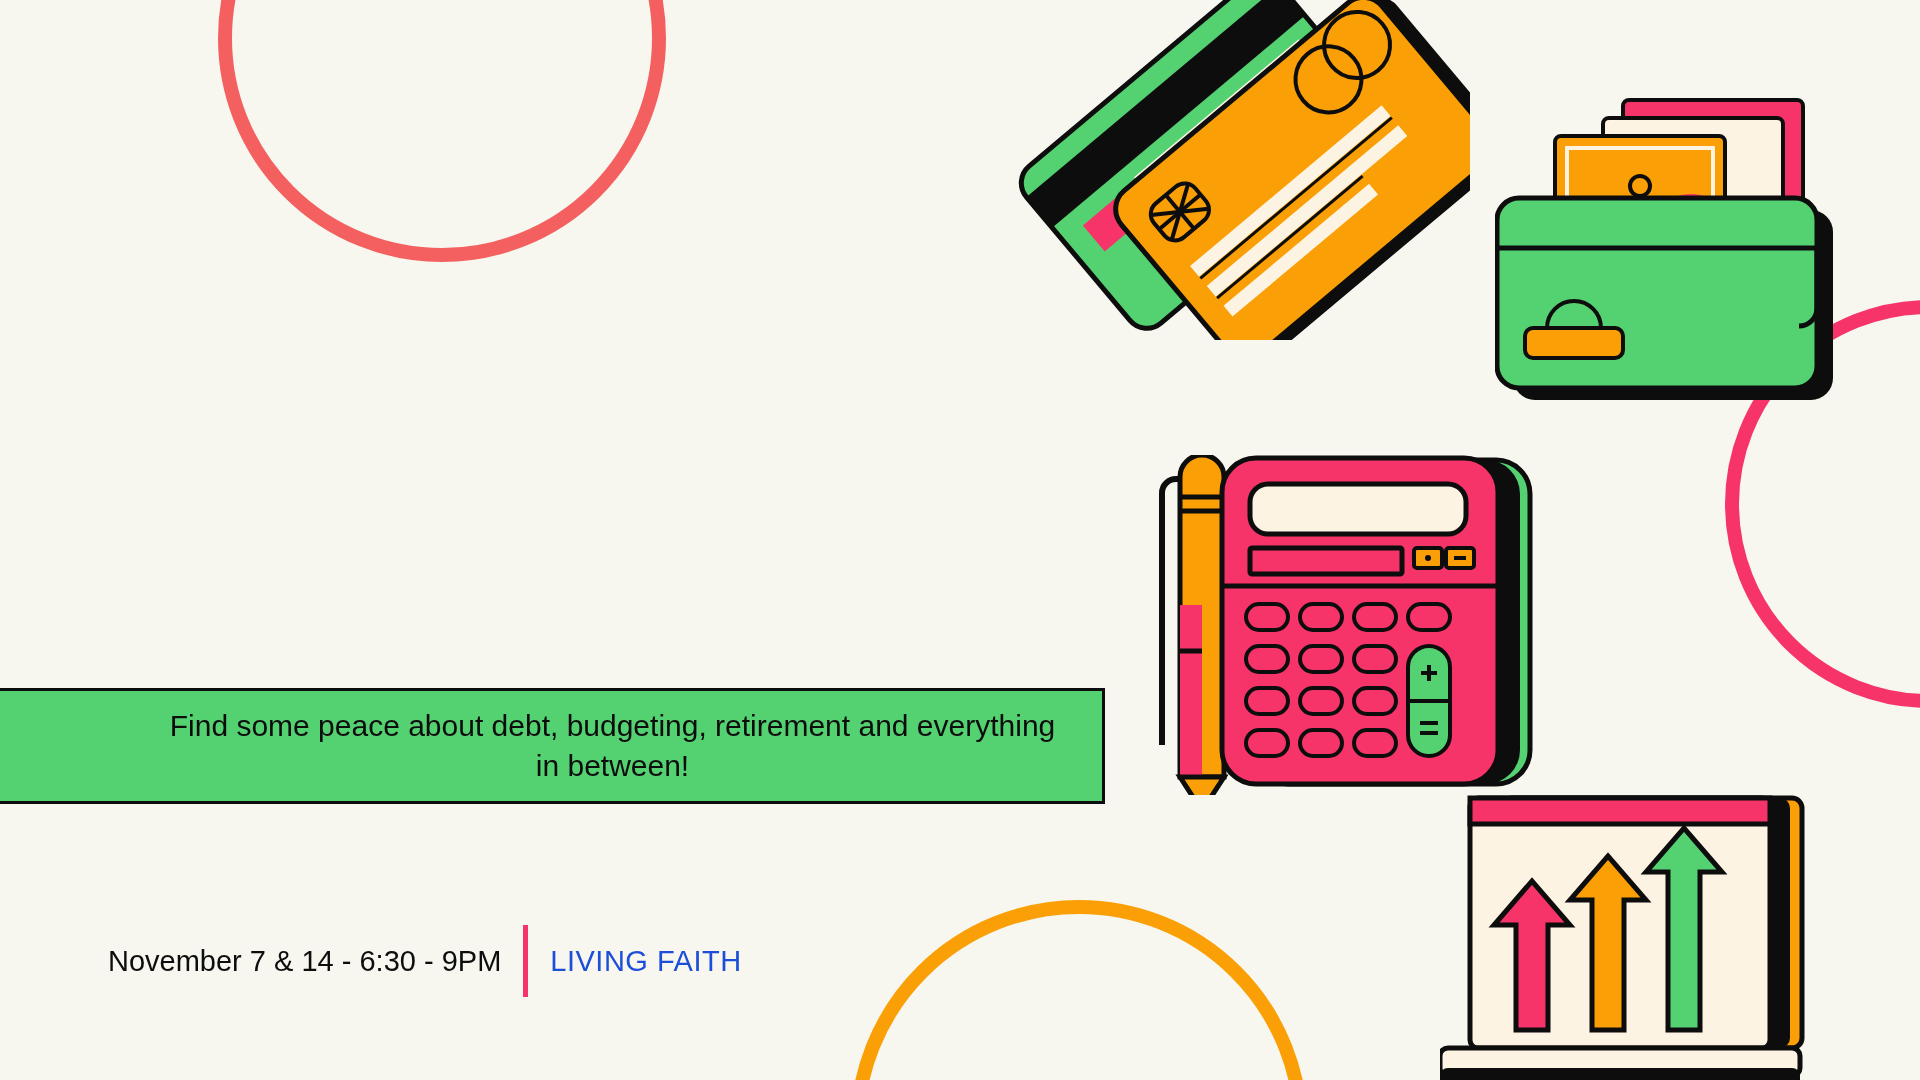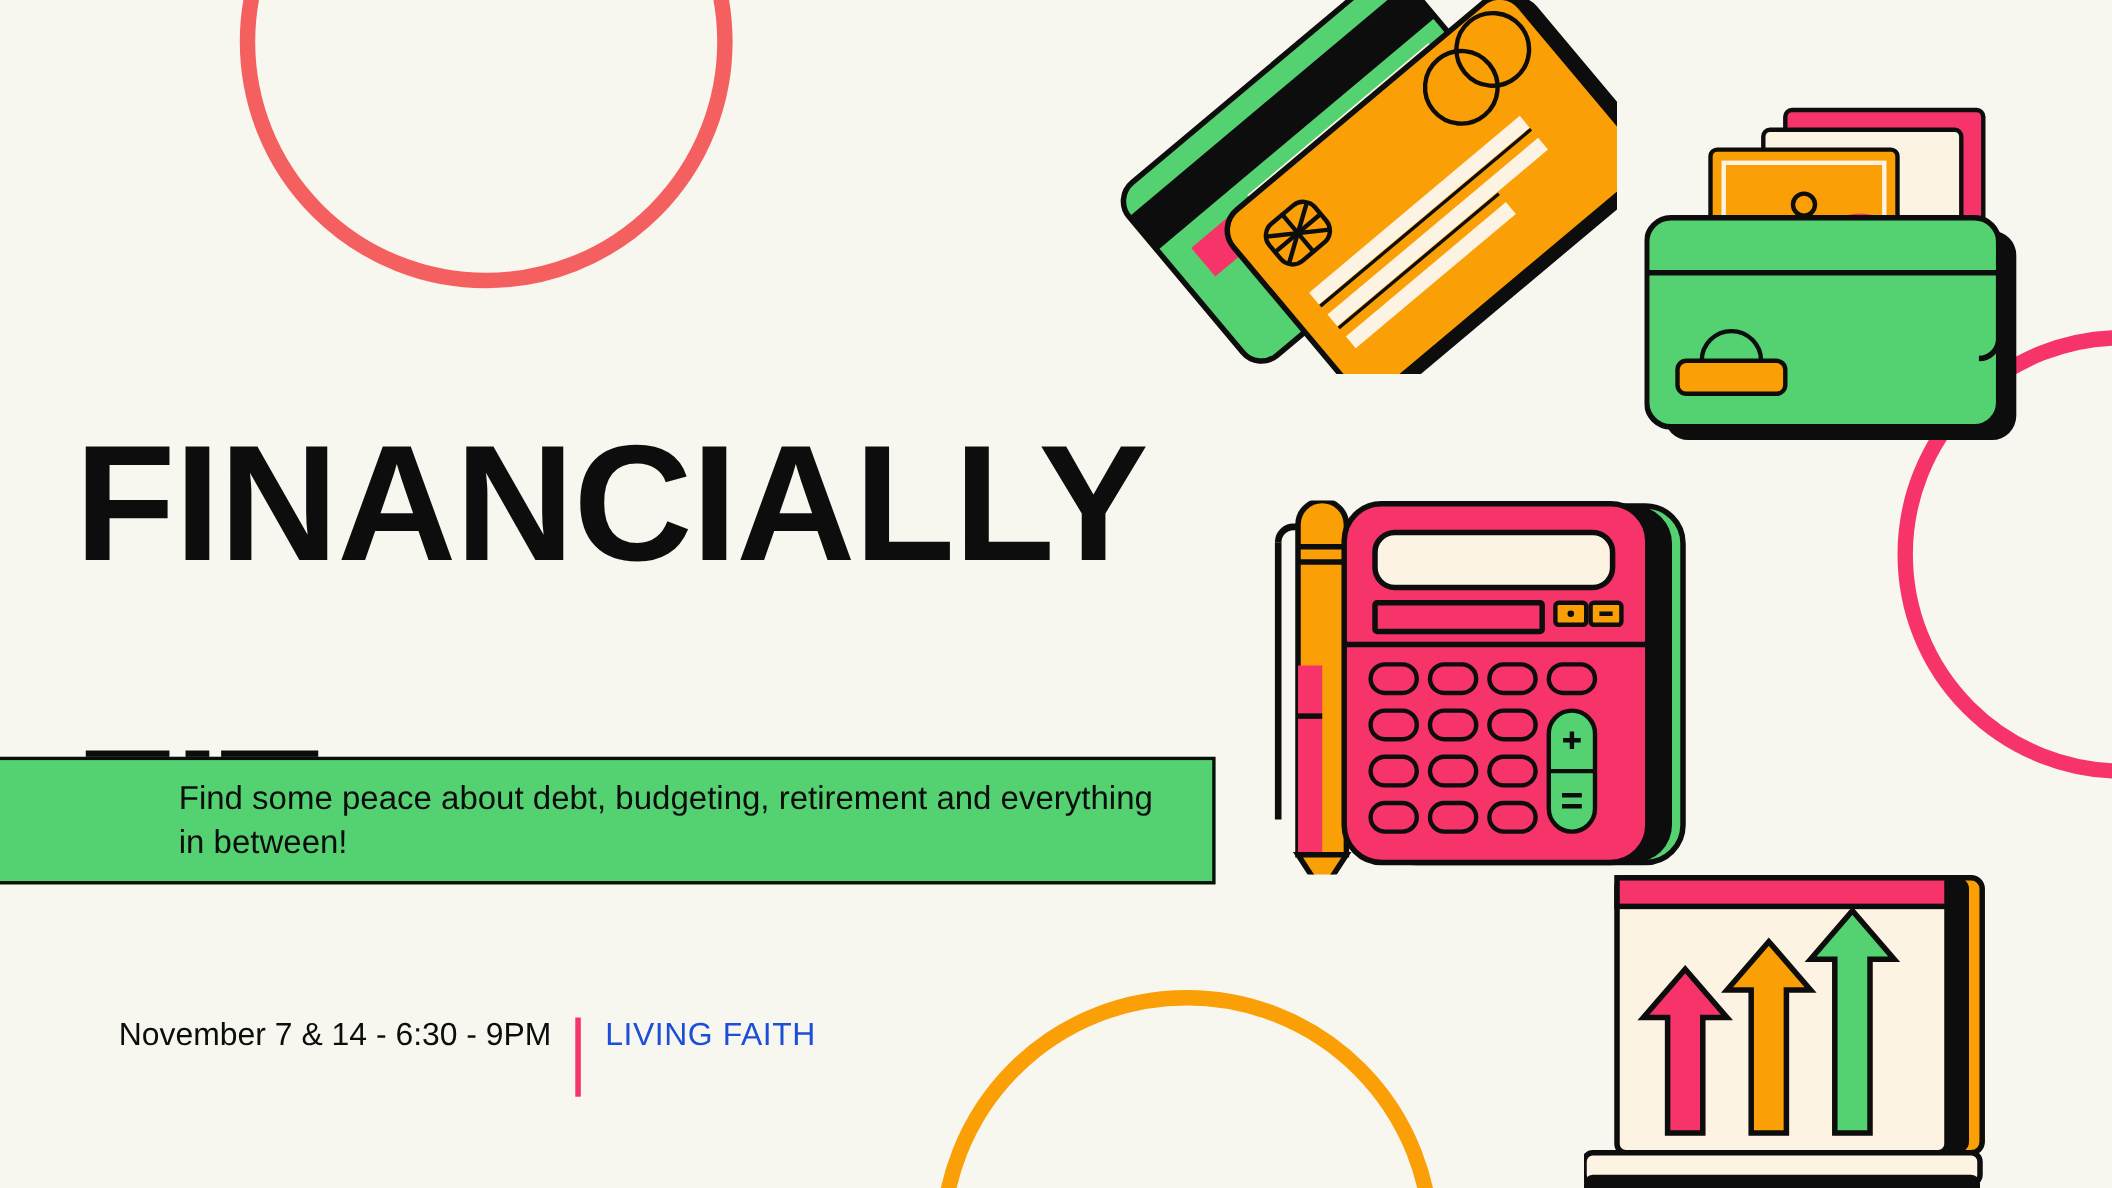--- a/index.html
+++ b/index.html
@@ -36,27 +36,27 @@
   #headline .l1{display:block;}
   #headline .l2{display:block;}
 
   
   #banner{
     position:absolute;left:-10px;top:688px;width:1115px;height:116px;
     background:#54d272;border:3px solid #0d0d0d;
     display:flex;align-items:center;justify-content:center;box-sizing:border-box;
   }
   #banner-text{
-    font-size:30px;line-height:1.33;color:#0d0d0d;
+    font-size:30px;line-height:1.33;color:#0d0d0d;text-align:center;
     max-width:900px;padding-left:130px;
   }
 
   
   #footer{
-    position:absolute;left:108px;top:925px;display:flex;gap:0;
+    position:absolute;left:108px;top:925px;display:flex;align-items:center;gap:0;
   }
   #footer-date{font-size:29px;color:#0d0d0d;white-space:nowrap;}
   #footer-divider{width:5px;height:72px;background:#f6346a;margin:0 22px;}
   #footer-org{font-size:29px;color:#1d4ed8;white-space:nowrap;letter-spacing:0.5px;}
 
   svg{display:block;}
   .ill{position:absolute;}
 </style>
 </head>
 <body>
@@ -203,24 +203,20 @@
       <path d="M152 240 v-130 h-22 l38 -44 l38 44 h-22 v130 z" fill="#fa9f05" stroke="#0d0d0d" stroke-width="5"></path>
     </g>
     <g>
       <path d="M228 240 v-158 h-22 l38 -44 l38 44 h-22 v158 z" fill="#54d272" stroke="#0d0d0d" stroke-width="5"></path>
     </g>
 
     <rect x="0" y="258" width="360" height="28" rx="8" fill="#fdf3e3" stroke="#0d0d0d" stroke-width="5"></rect>
     <rect x="0" y="278" width="360" height="22" rx="8" fill="#0d0d0d"></rect>
   </svg>
 
-  <h1 id="headline">
-    <span class="l1">FINANCIALLY</span>
-    <span class="l2">FIT</span>
-  </h1>
 
   <div id="banner">
     <div id="banner-text">Find some peace about debt, budgeting, retirement and everything in between!</div>
   </div>
 
   <div id="footer">
     <span id="footer-date">November 7 &amp; 14 - 6:30 - 9PM</span>
     <span id="footer-divider"></span>
     <span id="footer-org">LIVING FAITH</span>
   </div>

